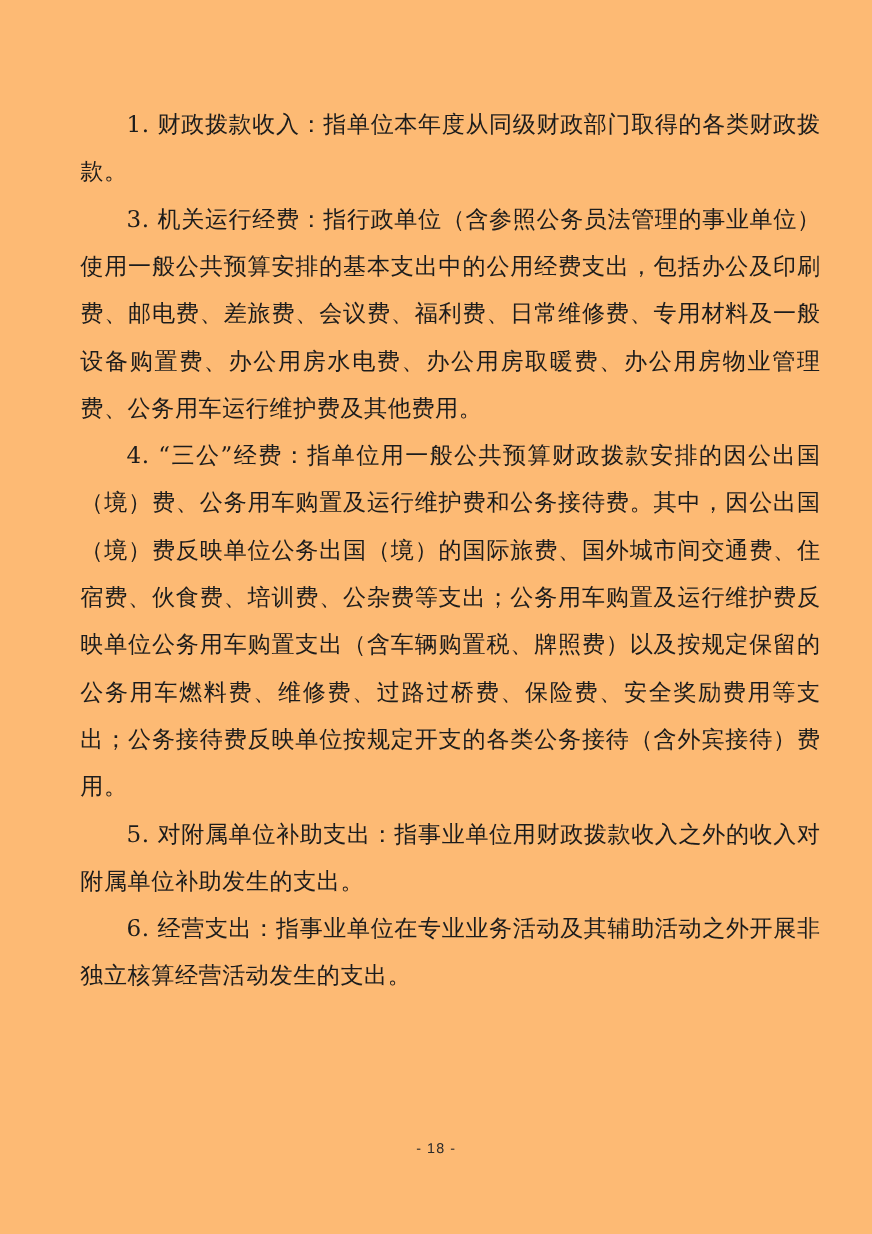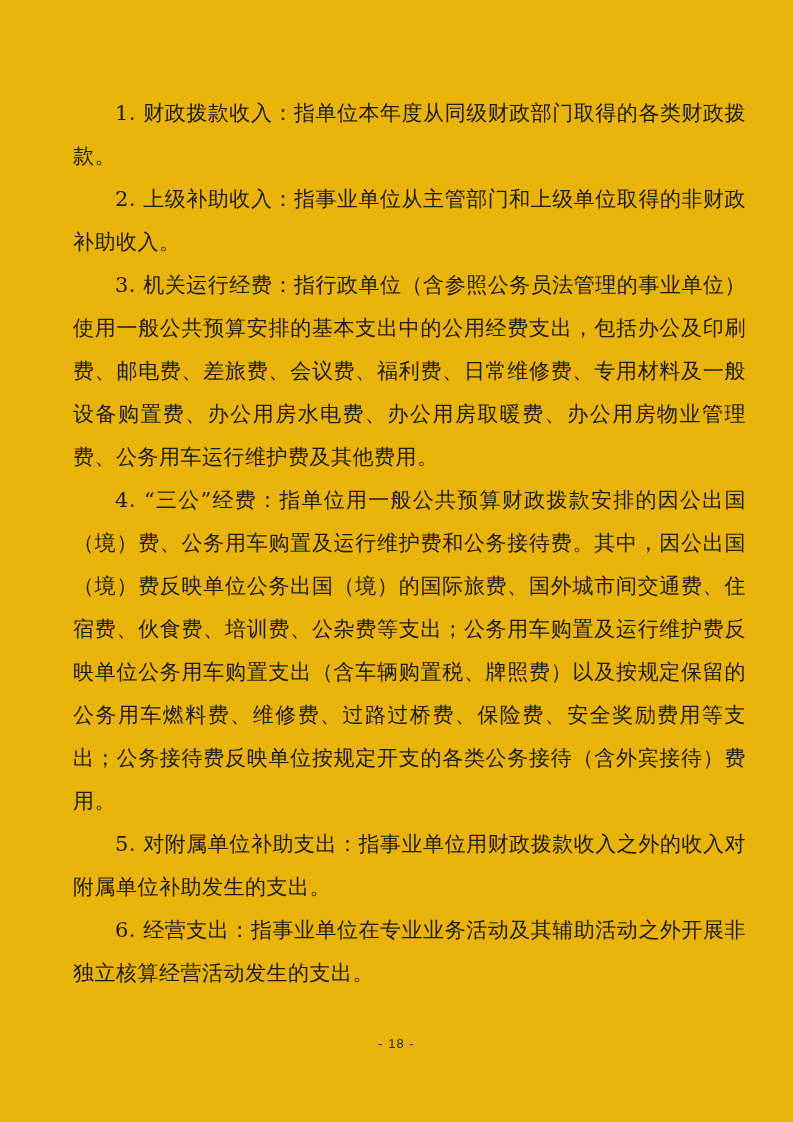--- a/index.html
+++ b/index.html
@@ -4,21 +4,21 @@
 <style>
   html, body {
     margin: 0;
     padding: 0;
     background: #ffffff;
   }
   .page {
     position: relative;
     width: 793px;
     height: 1122px;
-    background: #eab308;
+    background: #fdba74;
     overflow: hidden;
     font-family: "DejaVu Serif", "Liberation Serif", serif;
     color: #1c1c1c;
   }
   .doc-body {
     position: absolute;
     left: 73px;
     top: 92px;
     width: 673px;
     font-size: 21px;
@@ -43,20 +43,19 @@
     color: #2a2a2a;
     letter-spacing: 1px;
   }
 </style>
 </head>
 <body>
 
 <div class="page">
   <div class="doc-body">
     <p>1. 财政拨款收入：指单位本年度从同级财政部门取得的各类财政拨款。</p>
-    <p>2. 上级补助收入：指事业单位从主管部门和上级单位取得的非财政补助收入。</p>
     <p>3. 机关运行经费：指行政单位（含参照公务员法管理的事业单位）使用一般公共预算安排的基本支出中的公用经费支出，包括办公及印刷费、邮电费、差旅费、会议费、福利费、日常维修费、专用材料及一般设备购置费、办公用房水电费、办公用房取暖费、办公用房物业管理费、公务用车运行维护费及其他费用。</p>
     <p>4. “三公”经费：指单位用一般公共预算财政拨款安排的因公出国（境）费、公务用车购置及运行维护费和公务接待费。其中，因公出国（境）费反映单位公务出国（境）的国际旅费、国外城市间交通费、住宿费、伙食费、培训费、公杂费等支出；公务用车购置及运行维护费反映单位公务用车购置支出（含车辆购置税、牌照费）以及按规定保留的公务用车燃料费、维修费、过路过桥费、保险费、安全奖励费用等支出；公务接待费反映单位按规定开支的各类公务接待（含外宾接待）费用。</p>
     <p>5. 对附属单位补助支出：指事业单位用财政拨款收入之外的收入对附属单位补助发生的支出。</p>
     <p>6. 经营支出：指事业单位在专业业务活动及其辅助活动之外开展非独立核算经营活动发生的支出。</p>
   </div>
   <div class="page-footer">- 18 -</div>
 </div>
 
 </body></html>

